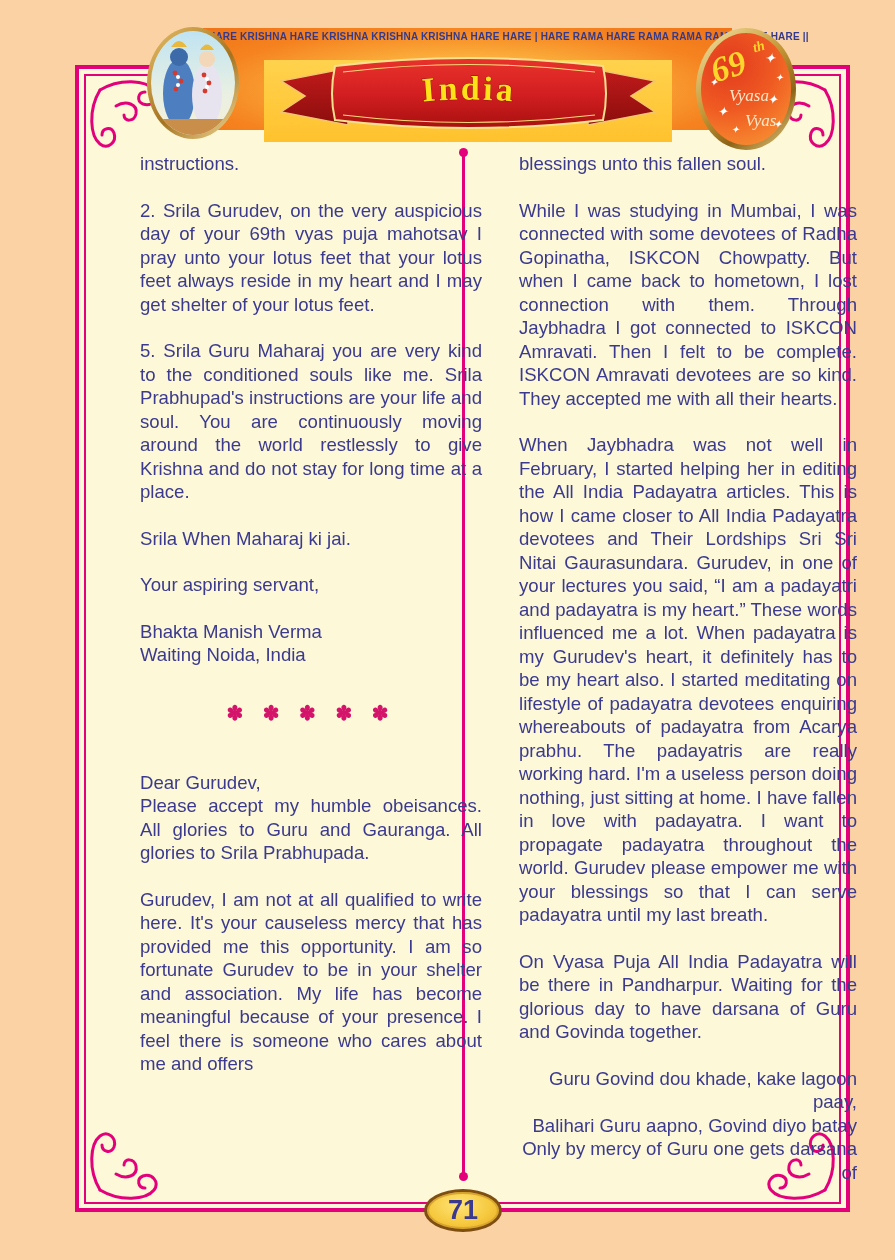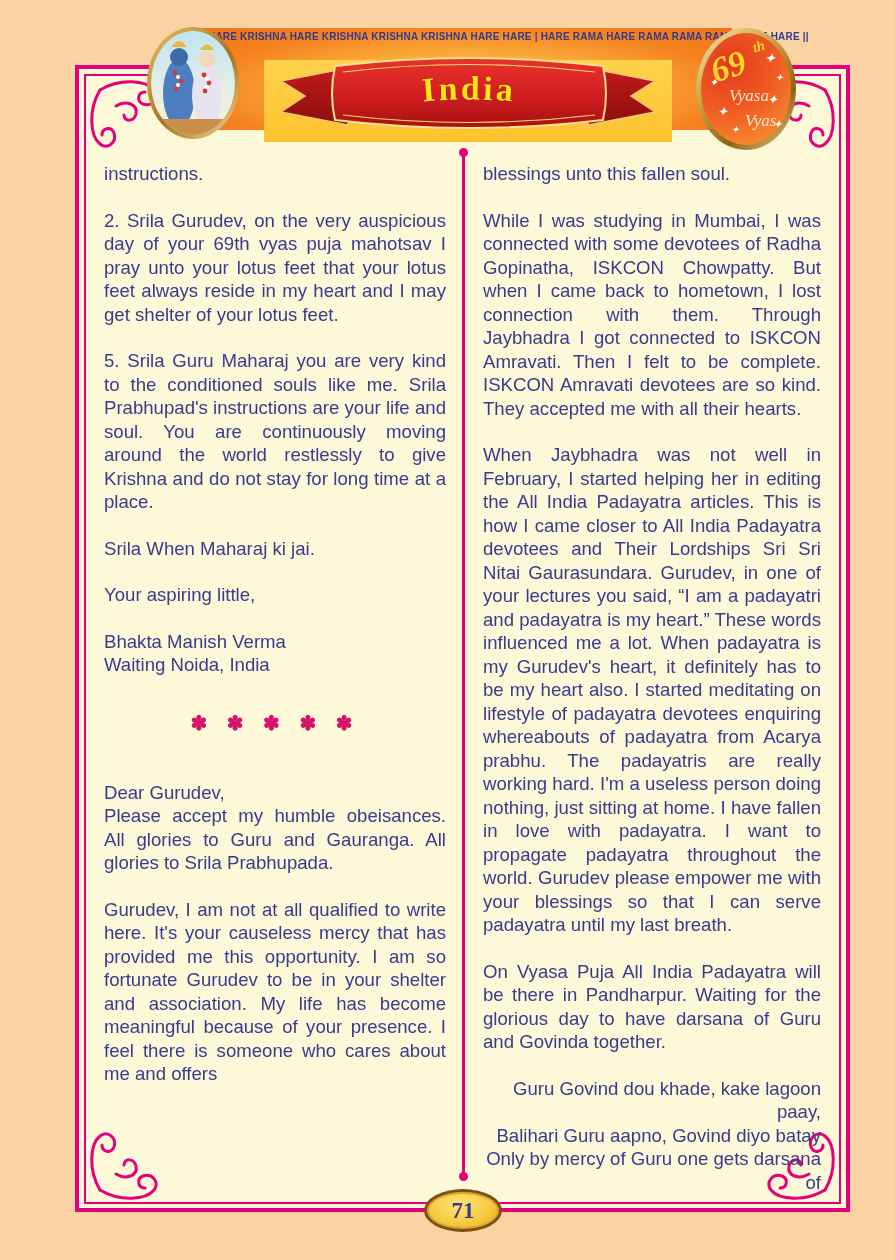--- a/index.html
+++ b/index.html
@@ -61,38 +61,38 @@
     font-style:italic;
   }
   .badge .num{position:absolute; left:10px; top:14px; font-size:35px; font-weight:bold;
     color:#FFD62B; transform:rotate(-18deg); font-family:"Liberation Serif",serif;}
   .badge .suffix{position:absolute; left:52px; top:6px; font-size:14px; font-weight:bold;
     color:#FFD62B; transform:rotate(-18deg); font-family:"Liberation Serif",serif;}
   .badge .w1{position:absolute; left:28px; top:53px; font-size:17px; color:#FBE7C6; font-family:"Liberation Serif",serif;}
   .badge .w2{position:absolute; left:44px; top:78px; font-size:17px; color:#FBE7C6; font-family:"Liberation Serif",serif;}
   .badge .sp{position:absolute; color:#FFFFFF; line-height:1;}
   
-  .col{position:absolute; top:162px; z-index:3; color:#3B3A8E;}
+  .col{position:absolute; top:152px; z-index:3; color:#3B3A8E;margin-left:36px;}
   .col-left{left:104px; width:342px;}
   .col-right{left:483px; width:338px;}
   .col p{margin:0 0 23px; font-size:18.6px; line-height:23.5px; text-align:justify;}
   .col p.pre{white-space:pre-line;}
   .col p.verse{text-align:right; white-space:pre-line;}
   .separator{
     margin:36px 0 48px; text-align:center; font-size:20px; font-weight:bold;
     color:#D4146A; letter-spacing:7px; line-height:1;
   }
   
   .pagenum{
     position:absolute; left:424px; top:1189px; width:78px; height:43px; z-index:6;
     border-radius:50%; box-sizing:border-box;
     background:radial-gradient(ellipse at 45% 35%, #FFE578 0%, #F6C93F 55%, #E8A81F 100%);
     border:3px solid #7F4F12; box-shadow:inset 0 0 0 2px #D8A62F;
     display:flex; align-items:center; justify-content:center;
-    font-size:23px; font-weight:bold; color:#3B3A8E;font-family:Liberation Serif, serif;
+    font-size:27px; font-weight:bold; color:#3B3A8E;
   }
 </style>
 </head>
 <body>
 
 <div class="canvas">
 
   <div class="page-fill"></div>
   <div class="inner-line"></div>
 
@@ -202,21 +202,21 @@
       <span class="sp" style="left:30px;top:92px;font-size:10px;">✦</span>
       <span class="sp" style="left:72px;top:86px;font-size:11px;">✦</span>
     </div>
   </div>
 
   <div class="col col-left">
     <p>instructions.</p>
     <p>2. Srila Gurudev, on the very auspicious day of your 69th vyas puja mahotsav I pray unto your lotus feet that your lotus feet always reside in my heart and I may get shelter of your lotus feet.</p>
     <p>5. Srila Guru Maharaj you are very kind to the conditioned souls like me. Srila Prabhupad's instructions are your life and soul. You are continuously moving around the world restlessly to give Krishna and do not stay for long time at a place.</p>
     <p>Srila When Maharaj ki jai.</p>
-    <p>Your aspiring little,</p>
+    <p>Your aspiring servant,</p>
     <p class="pre">Bhakta Manish Verma
 Waiting Noida, India</p>
     <div class="separator">✽ ✽ ✽ ✽ ✽</div>
     <p class="pre">Dear Gurudev,
 Please accept my humble obeisances. All glories to Guru and Gauranga. All glories to Srila Prabhupada.</p>
     <p>Gurudev, I am not at all qualified to write here. It's your causeless mercy that has provided me this opportunity. I am so fortunate Gurudev to be in your shelter and association. My life has become meaningful because of your presence. I feel there is someone who cares about me and offers</p>
   </div>
 
   <div class="col col-right">
     <p>blessings unto this fallen soul.</p>

